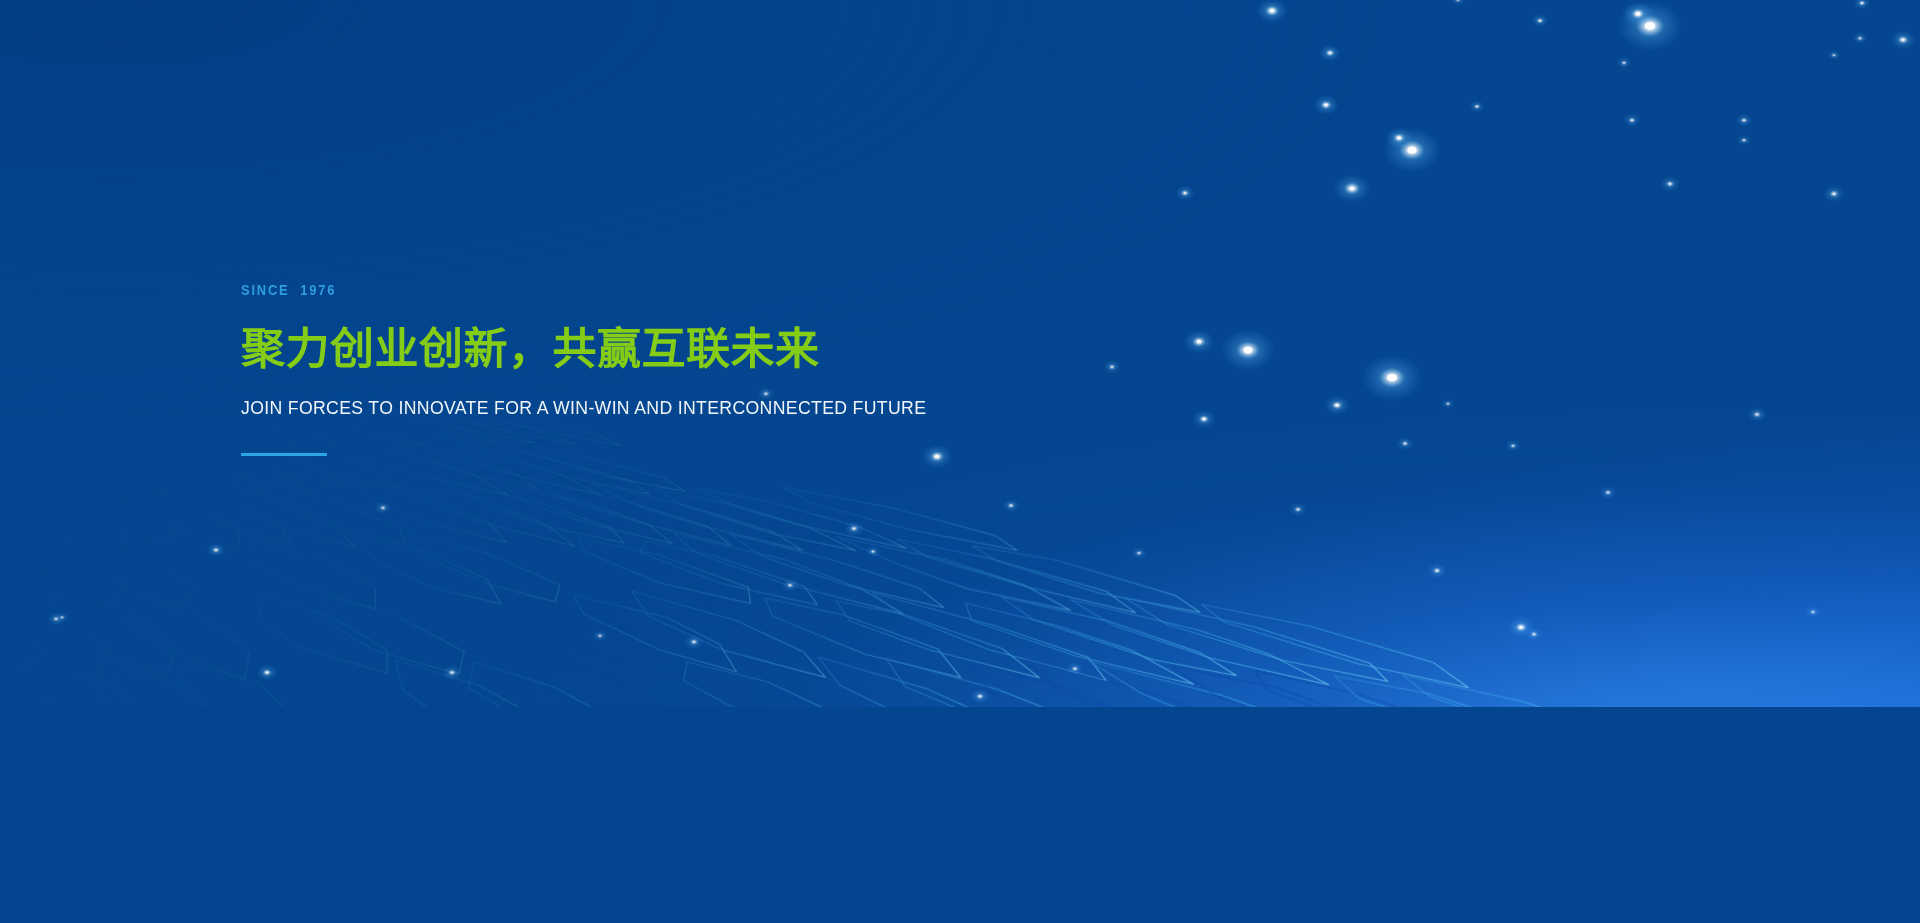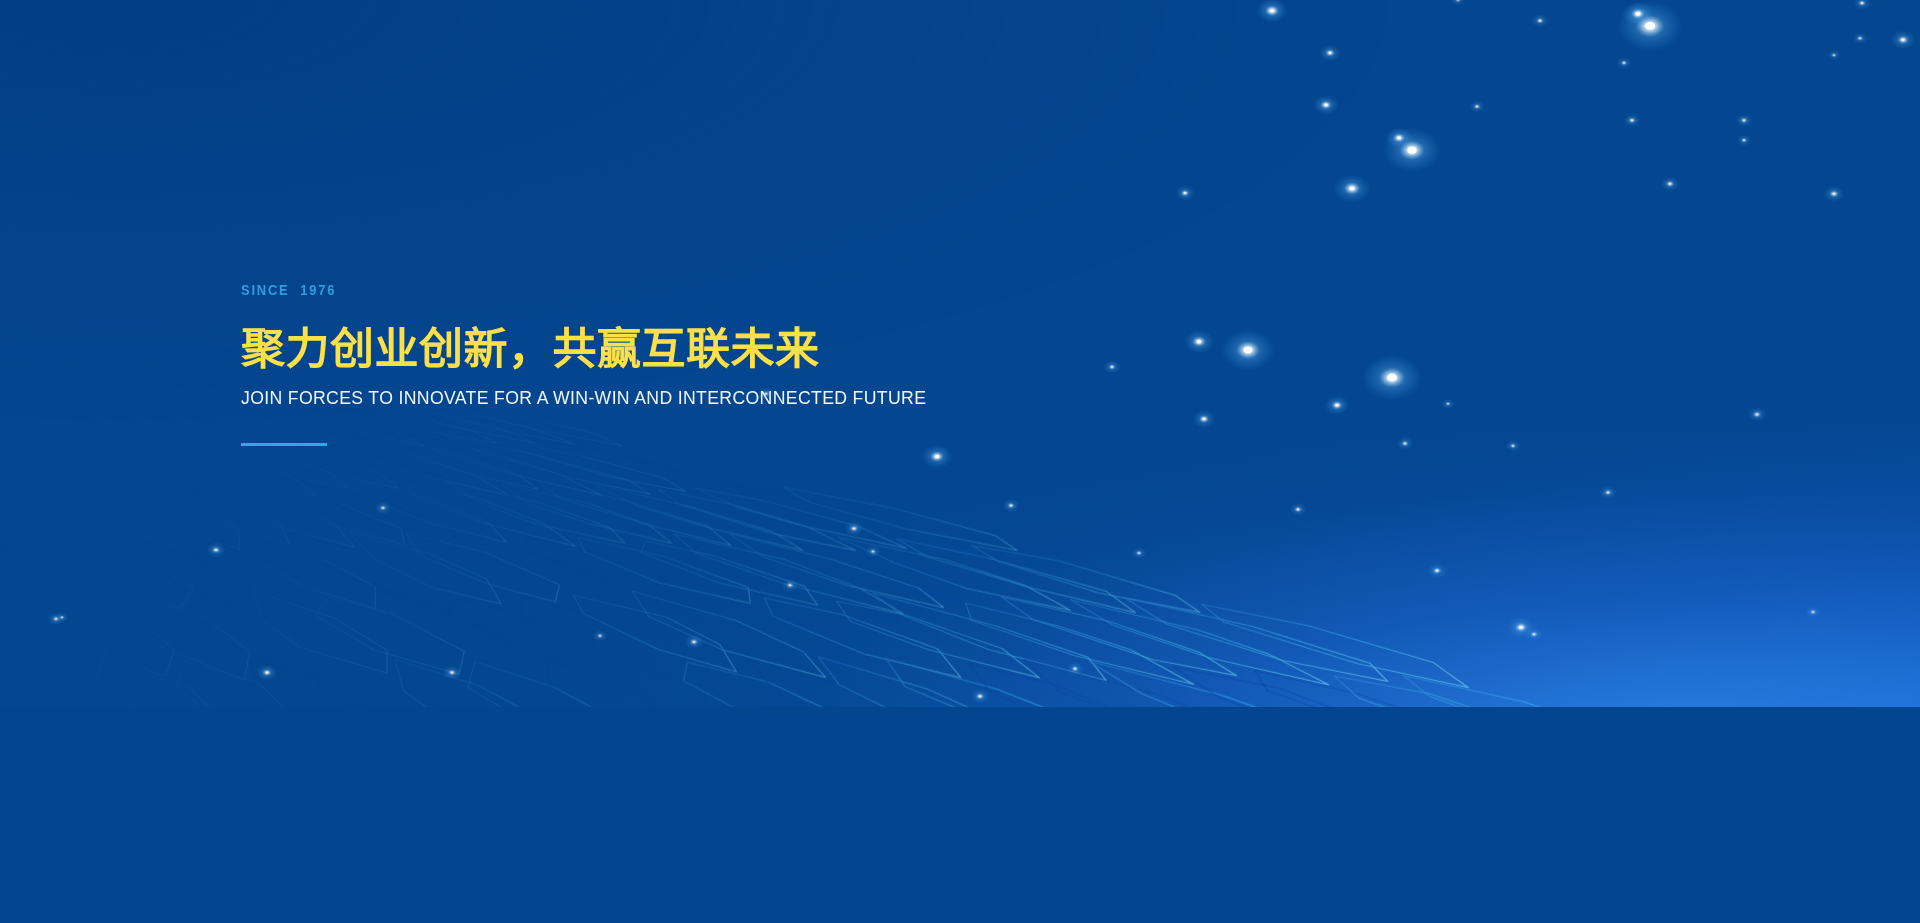--- a/index.html
+++ b/index.html
@@ -87,24 +87,24 @@
     margin: 0 0 28px 0;
     transform: scaleX(0.86);
     transform-origin: left center;
     white-space: pre;
   }
 
   .headline {
     font-family: "Liberation Sans", "DejaVu Sans", sans-serif;
     font-size: 44px;
     font-weight: 700;
-    color: #fde047;
+    color: #84cc16;
     line-height: 1.08;
     letter-spacing: 0.5px;
-    margin: 0 0 14px 0;
+    margin: 0 0 24px 0;
     white-space: nowrap;
   }
 
   .subhead {
     font-family: "Liberation Sans Narrow", "Liberation Sans", sans-serif;
     font-size: 18.5px;
     font-weight: 400;
     color: #f2f6fb;
     letter-spacing: 0.35px;
     line-height: 1.2;

